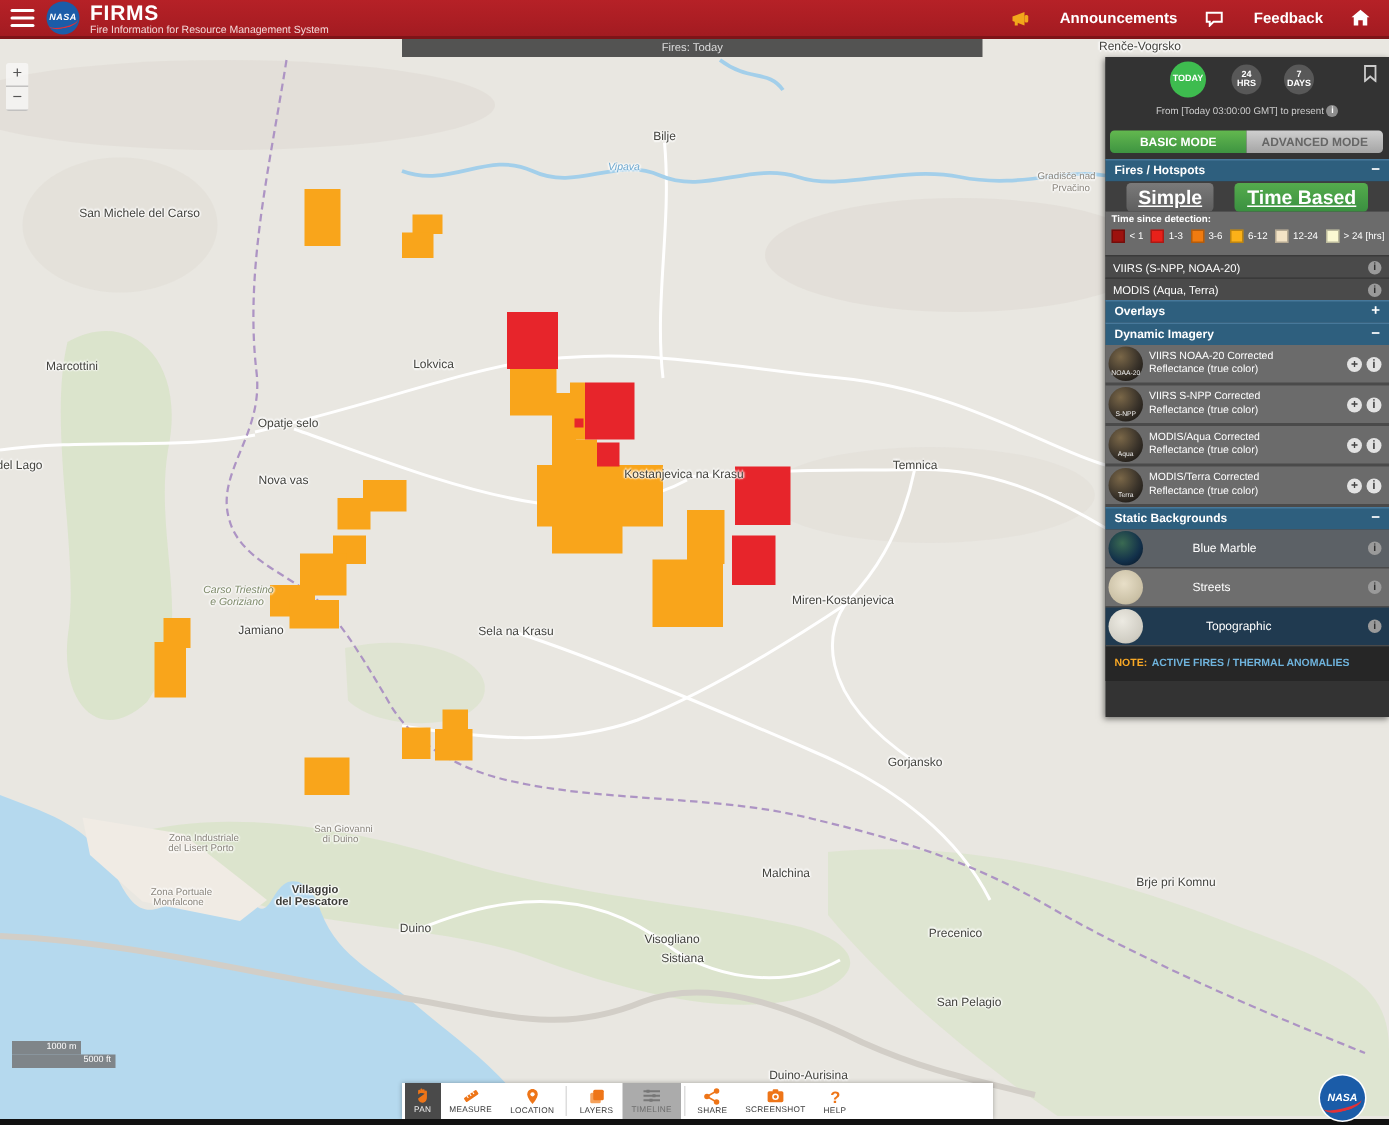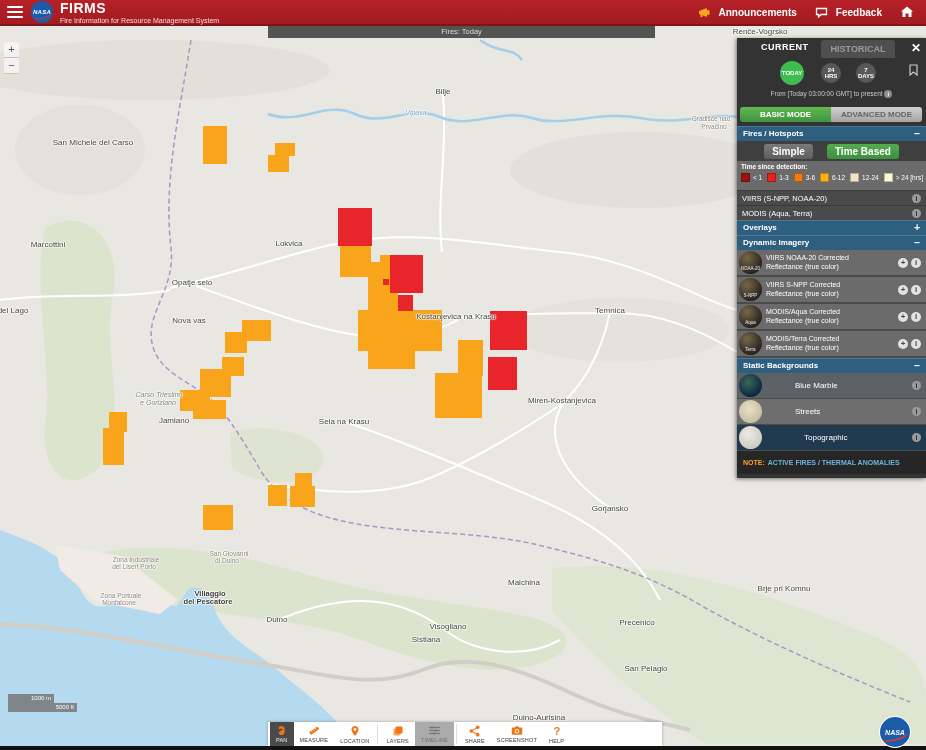--- a/index.html
+++ b/index.html
@@ -37,21 +37,21 @@
   .hamburger div{height:2px;background:#fff;margin:3px 0;border-radius:1px;}
   .meatball{position:relative;width:22px;height:22px;border-radius:50%;background:#1B5CA8;
     margin-right:7px;display:flex;align-items:center;justify-content:center;flex-shrink:0;}
   .meatball span{color:#fff;font-size:6px;font-weight:bold;font-style:italic;letter-spacing:.3px;z-index:2;}
   .meatball i{position:absolute;left:1px;top:10px;width:20px;height:8px;border:0;
     border-bottom:1.5px solid #E23137;border-radius:50%;transform:rotate(-12deg);}
   .brand-block{line-height:1;}
   .brand{font-size:14px;font-weight:bold;letter-spacing:.5px;}
   .brand-sub{font-size:7px;color:#f3d9d9;margin-top:2px;}
   .hdr-right{margin-left:auto;display:flex;align-items:center;gap:18px;padding-right:12px;font-size:10px;font-weight:bold;}
-  .hdr-item{display:flex;align-items:center;gap:8px;cursor:pointer;}
+  .hdr-item{display:flex;align-items:center;gap:20px;cursor:pointer;}
 
   
   .panel{position:absolute;left:737px;top:38px;width:189px;height:440px;background:#333;
     z-index:20;color:#fff;box-shadow:-1px 1px 4px rgba(0,0,0,.5);}
   .panel-tabs{position:relative;height:20px;background:#333;}
   .tab-current{position:absolute;left:24px;top:4px;font-size:9px;font-weight:bold;letter-spacing:.5px;cursor:pointer;}
   .tab-historical{position:absolute;left:84px;top:2px;width:74px;height:18px;background:#4F4F4F;
     border-radius:3px 3px 0 0;color:#9a9a9a;font-size:9px;font-weight:bold;text-align:center;line-height:18px;cursor:pointer;}
   .close-x{position:absolute;right:5px;top:3px;font-size:12px;font-weight:bold;color:#fff;cursor:pointer;}
   .time-area{position:relative;height:46px;background:#333;}
@@ -65,21 +65,21 @@
   .info-dot{display:inline-block;width:8px;height:8px;border-radius:50%;background:#8d8d8d;color:#fff;
     font-size:6px;line-height:8px;text-align:center;font-weight:bold;vertical-align:middle;cursor:pointer;}
   .mode-row{display:flex;height:22px;padding:3px 4px 4px 3px;background:#333;}
   .mode{flex:1;font-size:8px;font-weight:bold;text-align:center;line-height:15px;cursor:pointer;}
   .mode.basic{background:linear-gradient(#63B84F,#3E9441);border-radius:3px 0 0 3px;color:#fff;}
   .mode.adv{background:linear-gradient(#CFCFCF,#A5A5A5);border-radius:0 3px 3px 0;color:#666;}
   .sec-header{height:15px;background:#2E5F7E;border-top:1px solid #47789A;font-size:8px;font-weight:bold;
     line-height:14px;padding:0 6px;display:flex;justify-content:space-between;cursor:pointer;}
   .sec-toggle{font-size:10px;font-weight:bold;}
   .fh-btnrow{height:20px;background:#3F3F3F;display:flex;justify-content:center;gap:14px;align-items:center;}
-  .pill{font-size:10px;font-weight:bold;border-radius:3px;padding:2px 8px;cursor:pointer;color:#fff;}
+  .pill{font-size:13px;font-weight:bold;border-radius:3px;padding:2px 8px;cursor:pointer;color:#fff;text-decoration:underline;}
   .pill.simple{background:linear-gradient(#7a7a7a,#5e5e5e);}
   .pill.timebased{background:linear-gradient(#55AC4D,#3A9040);}
   .legend-area{height:29px;background:#6B6B6B;padding:2px 4px;}
   .legend-title{font-size:6.5px;font-weight:bold;}
   .legend-row{display:flex;align-items:center;gap:3px;margin-top:3px;}
   .swatch{width:9px;height:9px;border:1px solid rgba(0,0,0,.25);flex-shrink:0;}
   .sw-label{font-size:6.5px;margin-right:2px;white-space:nowrap;}
   .src-row{height:15px;background:#4A4A4A;border-top:1px solid #3a3a3a;font-size:7.5px;
     display:flex;align-items:center;padding:0 5px;}
   .src-row .grow{flex:1;}
@@ -211,21 +211,21 @@
       <span class="mlabel z" style="left: 134px; top: 566px;">del Lisert Porto</span>
       <span class="mlabel t" style="left: 524px; top: 582px;">Malchina</span>
       <span class="mlabel t" style="left: 784px; top: 588px;">Brje pri Komnu</span>
       <span class="mlabel b" style="left: 210px; top: 593px;">Villaggio</span>
       <span class="mlabel b" style="left: 208px; top: 601px;">del Pescatore</span>
       <span class="mlabel z" style="left: 121px; top: 595px;">Zona Portuale</span>
       <span class="mlabel z" style="left: 119px; top: 602px;">Monfalcone</span>
       <span class="mlabel t" style="left: 277px; top: 619px;">Duino</span>
       <span class="mlabel t" style="left: 637px; top: 622px;">Precenico</span>
       <span class="mlabel t" style="left: 448px; top: 626px;">Visogliano</span>
-      <span class="mlabel t" style="left: 426px; top: 639px;">Sistiana</span>
+      <span class="mlabel t" style="left: 455px; top: 639px;">Sistiana</span>
       <span class="mlabel t" style="left: 646px; top: 668px;">San Pelagio</span>
       <span class="mlabel t" style="left: 539px; top: 717px;">Duino-Aurisina</span>
     </div>
 
   <div class="zoom-ctl">
     <div class="zoom-btn">+</div>
     <div class="zoom-btn">−</div>
   </div>
   <div class="scalebar">
     <div class="sb sb1">1000 m</div>
@@ -262,25 +262,20 @@
         </svg>
         <span>Feedback</span>
       </div>
       <svg width="14" height="12" viewBox="0 0 14 12">
         <path d="M7,0.5 L13,5.5 L11.5,5.5 L11.5,11 L8.5,11 L8.5,7.5 L5.5,7.5 L5.5,11 L2.5,11 L2.5,5.5 L1,5.5 Z" fill="#fff"></path>
       </svg>
     </div>
   </header>
 
   <aside class="panel">
-    <div class="panel-tabs">
-      <div class="tab-current">CURRENT</div>
-      <div class="tab-historical">HISTORICAL</div>
-      <div class="close-x">✕</div>
-    </div>
     <div class="time-area">
       <div class="tbtn today">
           <span>TODAY</span>
         </div>
       <div class="tbtn gray g1">
         <span>24</span>
           <span>HRS</span>
       </div>
       <div class="tbtn gray g2">
         <span>7</span>

